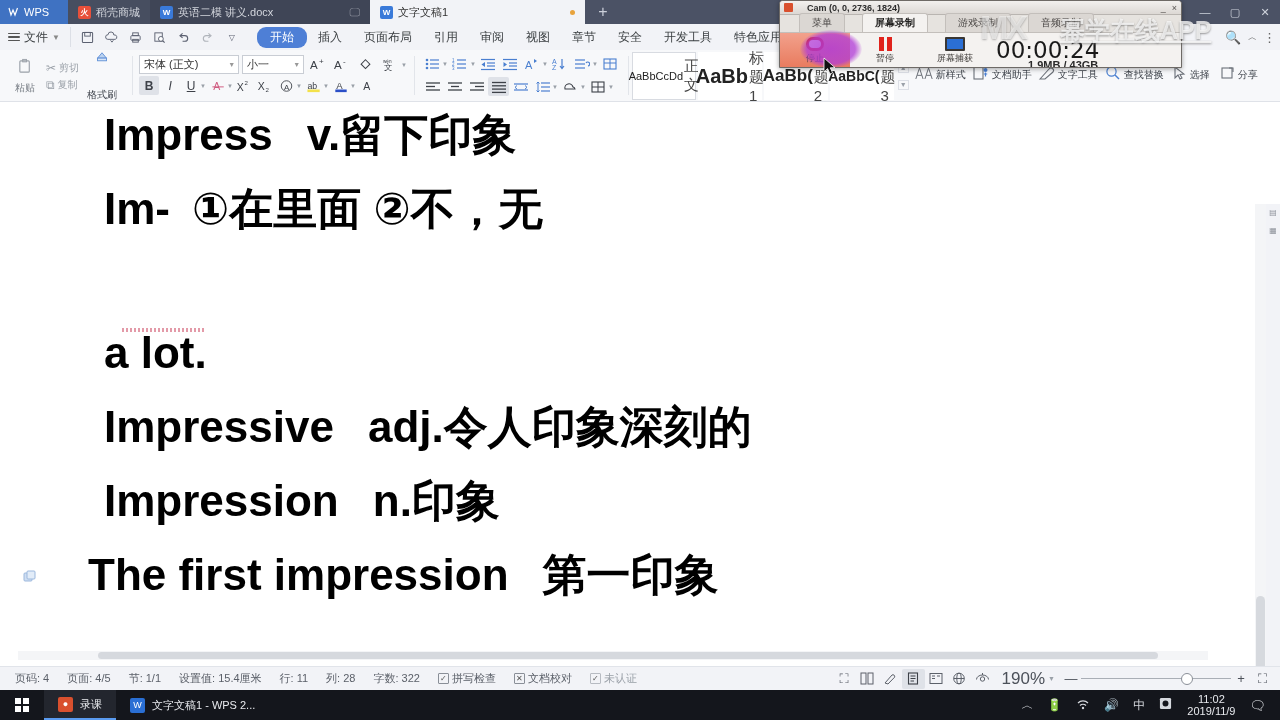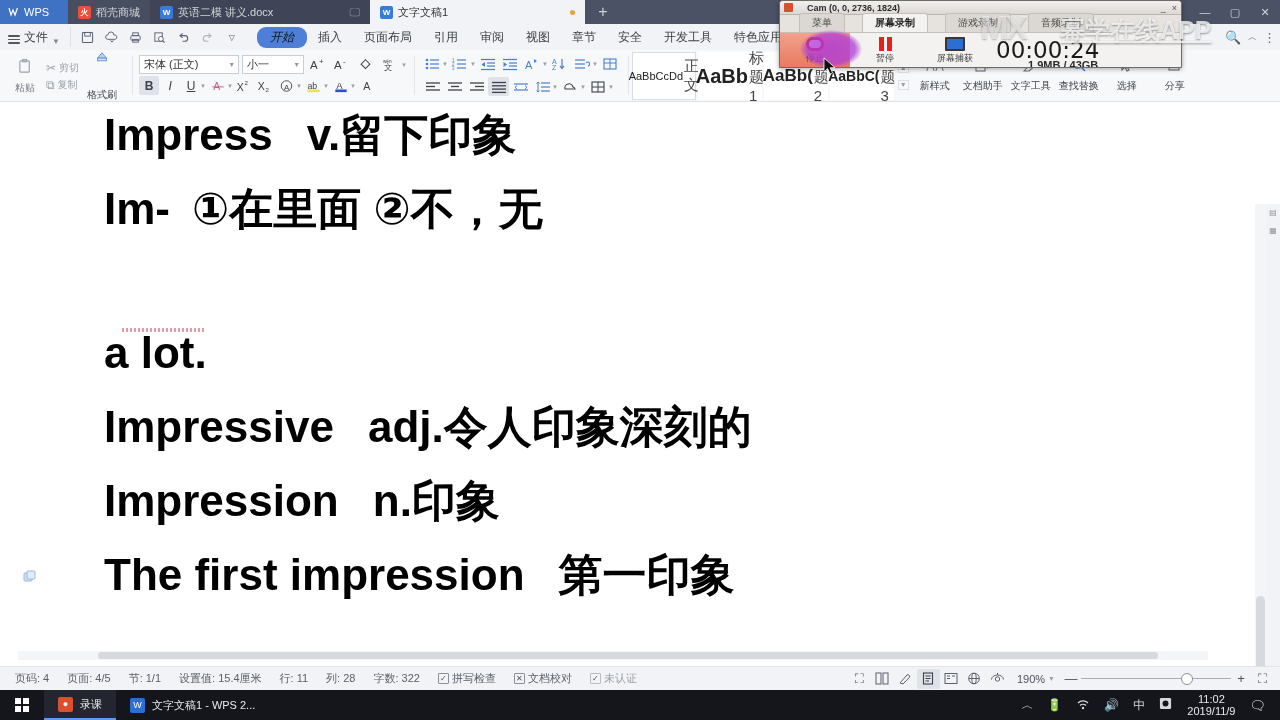--- a/index.html
+++ b/index.html
@@ -50,32 +50,32 @@
     position:absolute;right:0;top:0;height:24px;display:flex;align-items:center;
     color:#cfd3dc;font-size:11px;
   }
   .winbtns span{width:30px;text-align:center;}
 
   
   .menubar{
     position:absolute;left:0;top:24px;width:1280px;height:26px;
     background:#f2f3f7;display:flex;align-items:center;font-size:12px;color:#3c4043;
   }
-  .mb-file{display:flex;align-items:flex-end;gap:4px;padding:0 6px 0 8px;}
+  .mb-file{display:flex;align-items:center;gap:4px;padding:0 6px 0 8px;}
   .hamb{display:inline-block;width:12px;}
   .hamb i{display:block;height:1.5px;background:#555;margin:2px 0;border-radius:1px;}
   .mb-caret{font-size:8px;color:#888;}
   .qbar{display:flex;align-items:center;gap:2px;padding:0 6px;border-left:1px solid #dcdfe6;margin-left:4px;}
   .qicon{
     width:22px;height:20px;display:flex;align-items:center;justify-content:center;
     color:#5b6070;font-size:12px;
   }
   .mtabs{display:flex;align-items:center;gap:0;margin-left:8px;}
   .mtab{padding:2px 11px;font-size:12px;color:#3c4043;border-radius:9px;}
-  .mtab.active{background:#4e7fd6;color:#0f172a;padding:2px 13px;font-style:italic;}
+  .mtab.active{background:#4e7fd6;color:#ffffff;padding:2px 13px;}
   .mb-right{position:absolute;right:4px;display:flex;align-items:center;gap:6px;color:#666;font-size:13px;}
 
   
   .ribbon{
     position:absolute;left:0;top:50px;width:1280px;height:52px;
     background:#f7f8fa;border-bottom:1px solid #dfe2e8;
     display:flex;align-items:stretch;font-size:10px;color:#44484f;
   }
   .rgrp{display:flex;align-items:center;padding:0 4px;height:52px;}
   .rsep{width:1px;background:#e2e5ea;margin:6px 3px;}
@@ -125,21 +125,21 @@
   .sty .p{font-size:11px;color:#222;white-space:nowrap;}
   .sty .n{font-size:15px;color:#444;}
   .sty.h1 .p{font-size:20px;font-weight:bold;}
   .sty.h2 .p{font-size:17px;font-weight:bold;}
   .sty.h3 .p{font-size:14px;font-weight:bold;}
   .sty.big{border:none;}
   .spin{display:flex;flex-direction:column;justify-content:center;gap:7px;padding:0 2px;}
   .spin i{font-size:7px;color:#9aa0a8;border:1px solid #dcdfe6;width:11px;text-align:center;line-height:8px;}
 
   .rtool{
-    min-width:48px;height:50px;display:flex;flex-direction:column;align-items:center;
+    min-width:48px;height:50px;display:flex;flex-direction:row;align-items:center;
     justify-content:center;gap:2px;color:#3b4048;padding:0 3px;
   }
   .rtool .g{font-size:16px;color:#6b7078;}
   .rtool .t{font-size:10px;white-space:nowrap;}
 
   
   .docarea{
     position:absolute;left:0;top:102px;width:1280px;height:564px;background:#fff;
   }
   .ruler{position:absolute;left:0;top:0;width:1280px;height:6px;background:#fff;}
@@ -150,21 +150,21 @@
   .line{
     color:#000;white-space:nowrap;font-weight:bold;
     font-family:"Liberation Sans","DejaVu Sans",sans-serif;
   }
   .l1{position:absolute;left:86px;top:-2px;font-size:44px;}
   .l2{position:absolute;left:86px;top:72px;font-size:44px;}
   .l3{position:absolute;left:86px;top:146px;font-size:44px;}
   .l4{position:absolute;left:86px;top:220px;font-size:44px;}
   .l5{position:absolute;left:86px;top:290px;font-size:44px;}
   .l6{position:absolute;left:86px;top:364px;font-size:44px;}
-  .l7{position:absolute;left:86px;top:438px;font-size:44px;}
+  .l7{position:absolute;left:70px;top:438px;font-size:44px;}
   .sp{display:inline-block;}
   .sp3{width:34px;}
   .sp2{width:22px;}
   .sq{
     position:absolute;left:104px;top:220px;width:84px;height:4px;
     background:repeating-linear-gradient(90deg,#e39aa8 0 2px,transparent 2px 4px);
   }
   .mmark{position:absolute;left:4px;top:462px;font-size:13px;color:#b9cbe8;}
   .vscroll{
     position:absolute;right:14px;top:102px;width:11px;height:560px;background:#f4f5f7;
@@ -187,21 +187,21 @@
   }
   .sitem{padding:0 9px;white-space:nowrap;}
   .sicon{display:inline-flex;align-items:center;gap:3px;padding:0 9px;}
   .sbox{
     width:11px;height:11px;border:1px solid #8a8f98;display:inline-flex;
     align-items:center;justify-content:center;font-size:8px;color:#555;border-radius:1px;
   }
   .st-right{margin-left:auto;display:flex;align-items:center;gap:0;padding-right:6px;}
   .vbtn{width:23px;height:20px;display:flex;align-items:center;justify-content:center;font-size:13px;color:#5c616a;}
   .vbtn.sel{background:#dfe2e8;border-radius:2px;}
-  .zoomlbl{font-size:11px;padding:0 3px 0 8px;color:#4c515a;}
+  .zoomlbl{font-size:17px;padding:0 3px 0 8px;color:#4c515a;}
   .zcaret{font-size:7px;color:#9aa0a8;padding-right:6px;}
   .zslider{position:relative;width:150px;height:14px;display:flex;align-items:center;}
   .ztrack{position:absolute;left:0;right:0;height:1px;background:#a9aeb6;}
   .zknob{position:absolute;left:100px;width:12px;height:12px;border-radius:50%;background:#fff;border:1px solid #8a8f98;}
   .zpm{width:20px;text-align:center;font-size:13px;color:#4c515a;}
 
   
   .taskbar{
     position:absolute;left:0;top:690px;width:1280px;height:30px;background:#14161c;
     display:flex;align-items:center;color:#e8eaee;font-size:11px;

